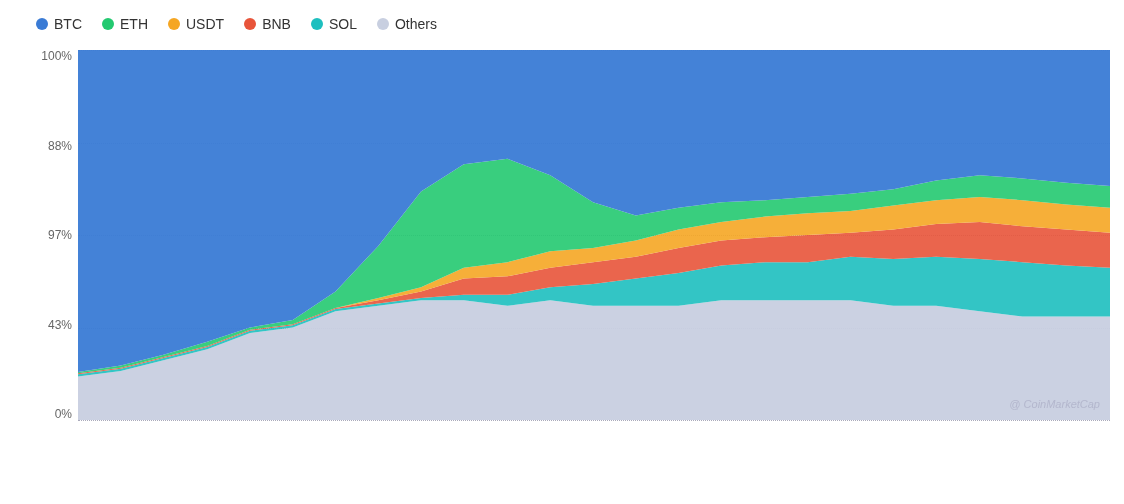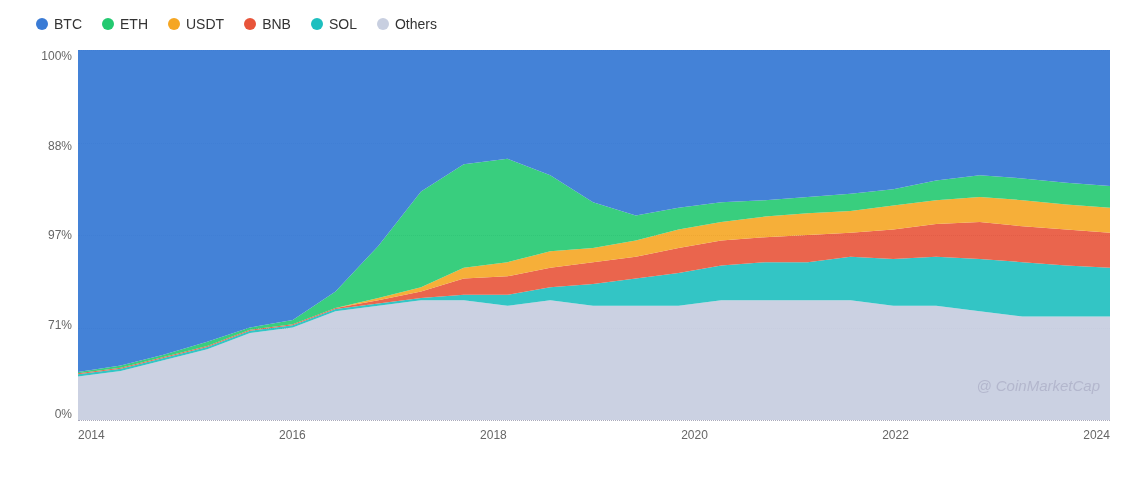--- a/index.html
+++ b/index.html
@@ -92,23 +92,23 @@
       height: 28px;
       display: flex;
       justify-content: space-between;
       align-items: flex-start;
       font-size: 12px;
       color: #666;
       padding-top: 6px;
     }
     .watermark {
       position: absolute;
-      bottom: 56px;
+      bottom: 40px;
       right: 20px;
-      font-size: 15px;
+      font-size: 11px;
       color: rgba(150,150,180,0.45);
       font-style: italic;
       pointer-events: none;
     }
   </style>
 </head>
 <body>
 
 <div class="chart-container">
 
@@ -138,21 +138,21 @@
       <span>Others</span>
     </div>
   </div>
 
   <div class="chart-area">
 
     <div class="y-axis">
       <span class="y-label">100%</span>
       <span class="y-label">88%</span>
       <span class="y-label">97%</span>
-      <span class="y-label">71%</span>
+      <span class="y-label">43%</span>
       <span class="y-label">0%</span>
     </div>
 
     <div class="chart-inner">
 
       <div class="grid-lines">
         <div class="grid-line" style="top:0%"></div>
         <div class="grid-line" style="top:25%"></div>
         <div class="grid-line" style="top:50%"></div>
         <div class="grid-line" style="top:75%"></div>
@@ -201,24 +201,16 @@
 
         <path d="M0,296
              L44,290 L88,280 L133,268 L177,255 L221,248 L265,222 L309,180 L353,130
              L397,105 L442,100 L486,115 L530,140 L574,152 L618,145 L662,140 L707,138
              L751,135 L795,132 L839,128 L883,120 L928,115 L972,118 L1017,122 L1062,125
              L1062,0 L0,0 Z" fill="#3a7bd5" opacity="0.95"></path>
 
       </svg>
     </div>
 
-    <div class="x-axis">
-      <span>2014</span>
-      <span>2016</span>
-      <span>2018</span>
-      <span>2020</span>
-      <span>2022</span>
-      <span>2024</span>
-    </div>
 
     <div class="watermark">@ CoinMarketCap</div>
   </div>
 </div>
 
 </body></html>

